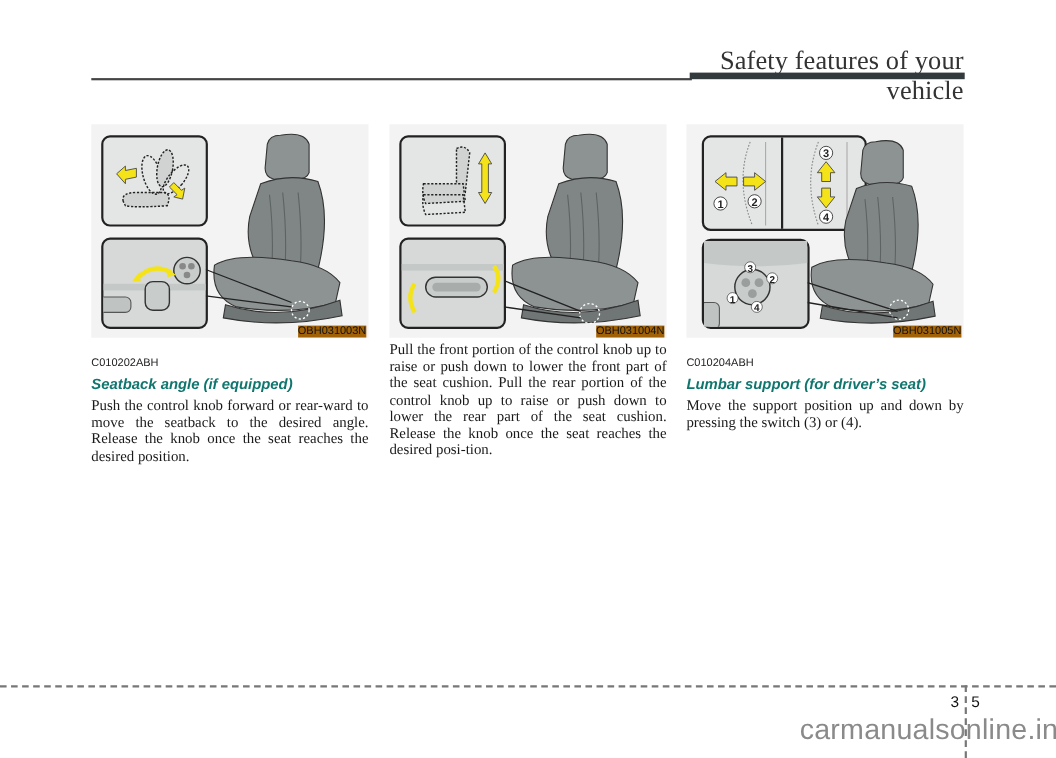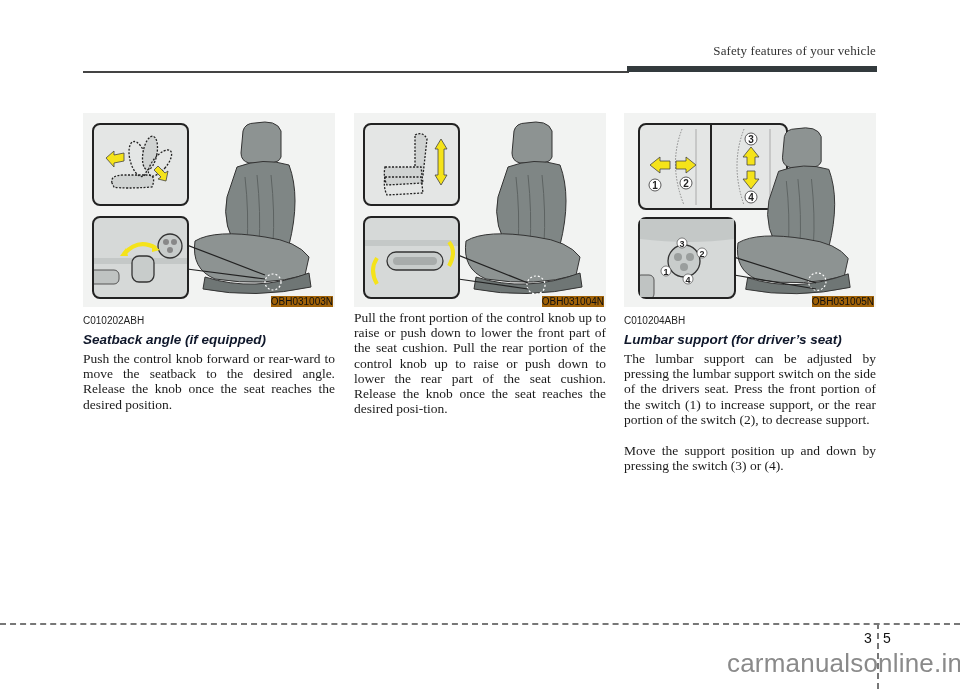--- a/index.html
+++ b/index.html
@@ -1,31 +1,31 @@
 <!DOCTYPE html>
 <html><head>
   <meta charset="utf-8">
   <style>
     html, body { margin: 0; padding: 0; background: #ffffff; }
     body { width: 960px; height: 689px; position: relative; overflow: hidden; font-family: "Liberation Sans", sans-serif; color: #1a1a1a; }
-    .header-title { position: absolute; left: 640px; top: 43px; width: 236px; text-align: right; font-family: "Liberation Serif", serif; font-size: 13px; color: #333; letter-spacing: 0.1px; }
+    .header-title { position: absolute; left: 640px; top: 43px; width: 236px; text-align: right; font-family: "Liberation Serif", serif; font-size: 24px; color: #333; letter-spacing: 0.1px; }
     .header-thin { position: absolute; left: 83px; top: 71px; width: 546px; height: 2px; background: #444; }
     .header-thick { position: absolute; left: 627px; top: 66px; width: 250px; height: 6px; background: #333a3d; }
     .column { position: absolute; top: 113px; width: 252px; }
     .col1 { left: 83px; } .col2 { left: 354px; } .col3 { left: 624px; }
     .figure { position: relative; width: 252px; height: 194px; background: #f2f3f2; overflow: hidden; }
     .inset { position: absolute; border: 2px solid #222; border-radius: 8px; background: #e4e6e5; box-sizing: border-box; }
     .inset-top { left: 9px; top: 10px; width: 97px; height: 83px; }
     .inset-bottom { left: 9px; top: 103px; width: 97px; height: 83px; background: #d6d9d8; }
     .inset-top-wide { left: 14px; top: 10px; width: 150px; height: 87px; }
     .inset-divider { position: absolute; left: 70px; top: 0; width: 2px; height: 100%; background: #222; }
     .fig-code { position: absolute; right: 2px; bottom: 0px; font-size: 10px; color: #111; background: #a16207; }
     .seat { position: absolute; right: 10px; top: 4px; width: 140px; height: 182px; }
-    .code { font-size: 10px; margin-top: 8px; color: #222; }
-    .subhead { font-size: 13.5px; font-weight: bold; font-style: italic; color: #0f172a; margin-top: 6px; line-height: 16px; white-space: nowrap; }
+    .code { font-size: 10px; margin-top: 18px; color: #222; }
+    .subhead { font-size: 13.5px; font-weight: bold; font-style: italic; color: #0f766e; margin-top: 6px; line-height: 16px; white-space: nowrap; }
     .para { font-size: 13.5px; line-height: 15.2px; text-align: justify; margin-top: 3px; color: #1a1a1a; font-family: Liberation Serif, serif; }
     .para + .para { margin-top: 16px; }
     .footer-hline { position: absolute; left: 0; top: 623px; width: 960px; height: 0; border-top: 2px dashed #777; }
     .footer-vline { position: absolute; left: 877px; top: 623px; width: 0; height: 66px; border-left: 2px dashed #777; }
     .page-chapter { position: absolute; left: 864px; top: 630px; font-size: 14px; color: #111; }
     .page-number { position: absolute; left: 883px; top: 630px; font-size: 14px; color: #111; }
     .watermark { position: absolute; left: 680px; top: 648px; font-size: 26px; color: #8a8a8a; letter-spacing: 0.2px; margin-left: 47px; }
   </style>
 </head>
 <body>
@@ -164,21 +164,20 @@
       <path d="M20 160 Q70 176 124 156 L126 170 Q70 182 18 172 Z" fill="#6f7675" stroke="#333" stroke-width="1"></path>
       <circle cx="92" cy="164" r="9" fill="none" stroke="#fff" stroke-width="1.2" stroke-dasharray="2,2"></circle>
     </svg>
     <svg style="position:absolute;left:110px;top:140px" width="90" height="40">
       <path d="M0 4 L82 30 M0 22 L82 36" stroke="#222" stroke-width="1.2"></path>
     </svg>
     <div class="fig-code">OBH031005N</div>
   </div>
   <div class="code">C010204ABH</div>
   <div class="subhead">Lumbar support (for driver’s seat)</div>
-  <div class="para">The lumbar support can be adjusted by pressing the lumbar support switch on the side of the drivers seat. Press the front portion of the switch (1) to increase support, or the rear portion of the switch (2), to decrease support.</div>
   <div class="para">Move the support position up and down by pressing the switch (3) or (4).</div>
 </div>
 
 <div class="footer-hline"></div>
 <div class="footer-vline"></div>
 <div class="page-chapter">3</div>
 <div class="page-number">5</div>
 <div class="watermark">carmanualsonline.info</div>
 
 </body></html>

